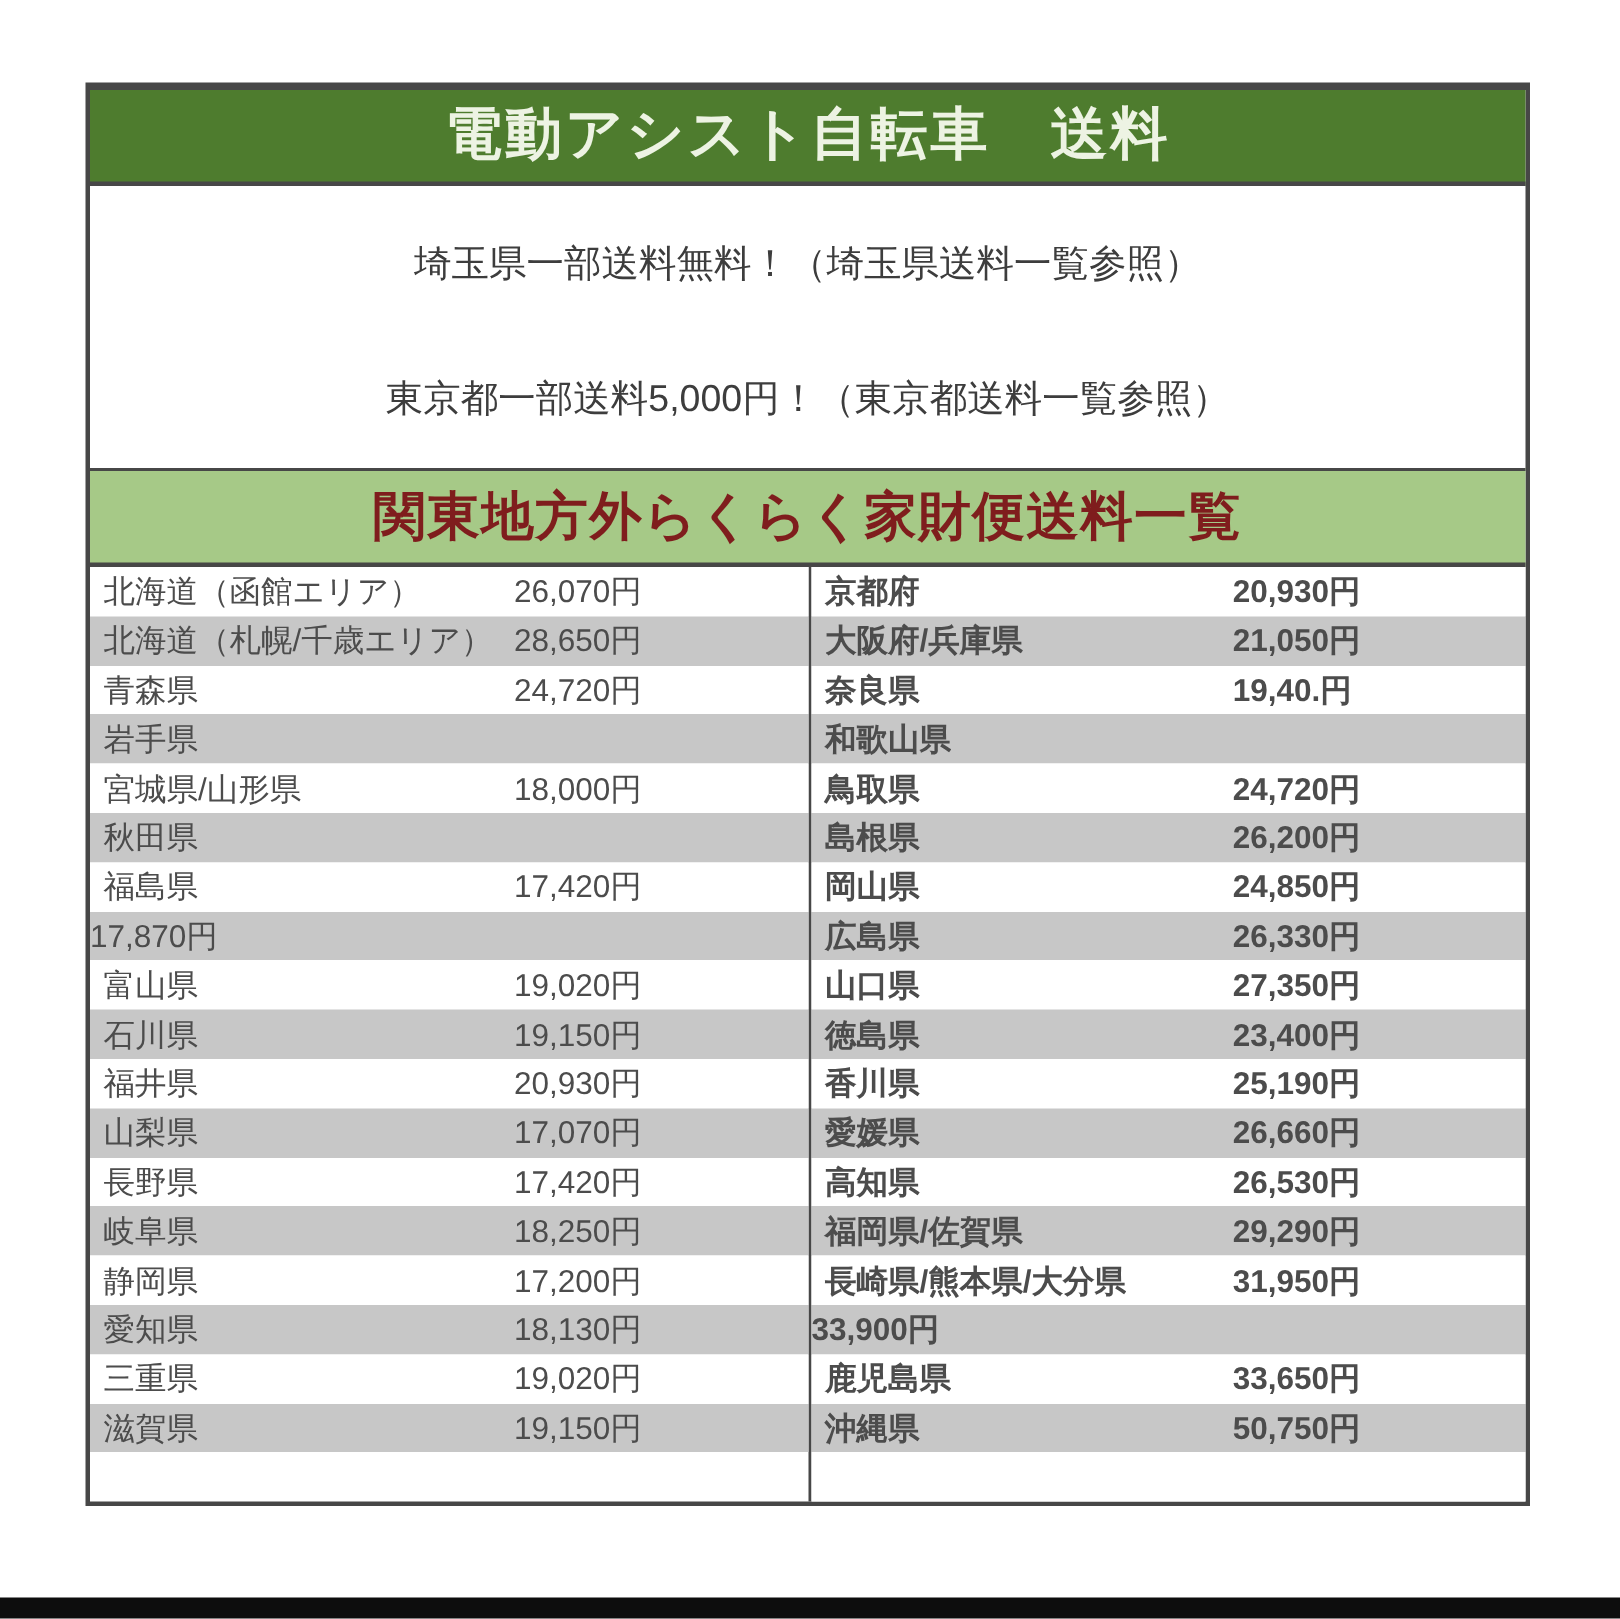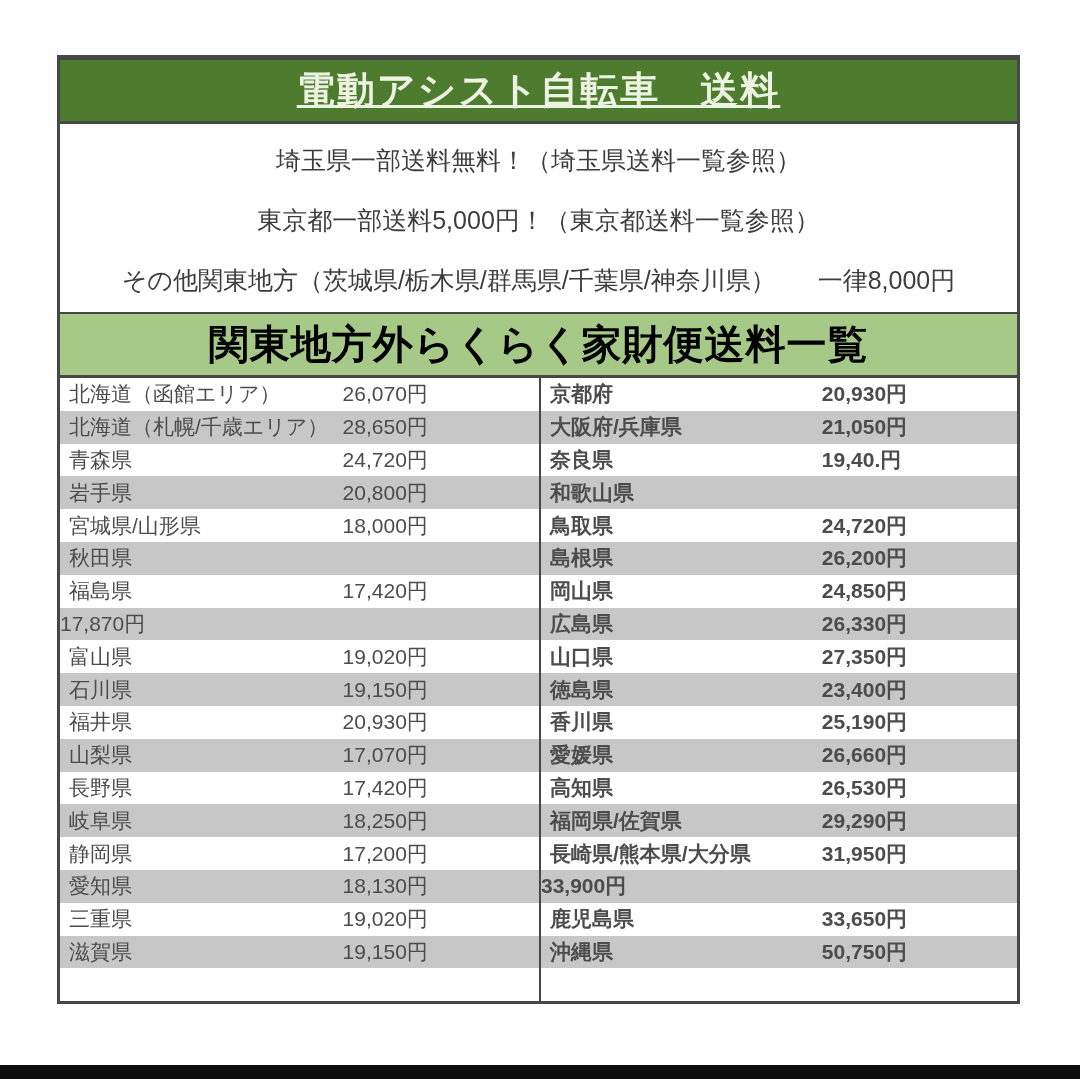--- a/index.html
+++ b/index.html
@@ -10,34 +10,33 @@
   }
   .panel{
     position:absolute;left:57px;top:55px;width:957px;
     border:3px solid #474747;border-top-width:5px;background:#ffffff;
   }
   .main-header{
     height:61px;line-height:61px;background:#4e7c2e;
     border-bottom:3px solid #474747;
     color:#edf3e3;font-size:38px;font-weight:bold;text-align:center;
     letter-spacing:2px;
-    text-decoration:underline;
   }
   .info{
     height:188px;display:flex;flex-direction:column;justify-content:space-around;
     padding:6px 0 2px 0;box-sizing:border-box;
   }
   .info-line{
     text-align:center;font-size:25px;color:#3d3d3d;white-space:nowrap;
   }
   .info-line .gap{display:inline-block;width:42px;}
   .sub-header{
     height:61px;line-height:61px;background:#a6c987;
     border-top:2px solid #474747;border-bottom:3px solid #474747;
-    color:#000000;font-size:40px;font-weight:bold;text-align:center;
+    color:#7f1d1d;font-size:35px;font-weight:bold;text-align:center;
     letter-spacing:1px;
   }
   .fee-table{display:flex;}
   .col{width:481px;box-sizing:border-box;}
   .col-left{border-right:2px solid #474747;}
   .col-right{width:476px;font-weight:bold;}
   .row{
     display:flex;height:32.8px;align-items:center;
     font-size:21px;color:#4c4c4c;background:#ffffff;
   }
@@ -54,44 +53,40 @@
 </head>
 <body>
 
 <div class="panel">
 
   <div class="main-header">電動アシスト自転車　送料</div>
 
   <div class="info">
     <div class="info-line">埼玉県一部送料無料！（埼玉県送料一覧参照）</div>
     <div class="info-line">東京都一部送料5,000円！（東京都送料一覧参照）</div>
-    <div class="info-line">
-      <span>その他関東地方（茨城県/栃木県/群馬県/千葉県/神奈川県）</span><span class="gap"></span><span>一律8,000円</span>
-    </div>
   </div>
 
   <div class="sub-header">関東地方外らくらく家財便送料一覧</div>
 
   <div class="fee-table">
     <div class="col col-left" id="col-left">
         <div class="row">
           <span class="cell-name">北海道（函館エリア）</span>
           <span class="cell-price">26,070円</span>
         </div>
         <div class="row">
           <span class="cell-name">北海道（札幌/千歳エリア）</span>
           <span class="cell-price">28,650円</span>
         </div>
         <div class="row">
           <span class="cell-name">青森県</span>
           <span class="cell-price">24,720円</span>
         </div>
         <div class="row">
           <span class="cell-name">岩手県</span>
-          <span class="cell-price">20,800円</span>
         </div>
         <div class="row">
           <span class="cell-name">宮城県/山形県</span>
           <span class="cell-price">18,000円</span>
         </div>
         <div class="row">
           <span class="cell-name">秋田県</span>
         </div>
         <div class="row">
           <span class="cell-name">福島県</span>

